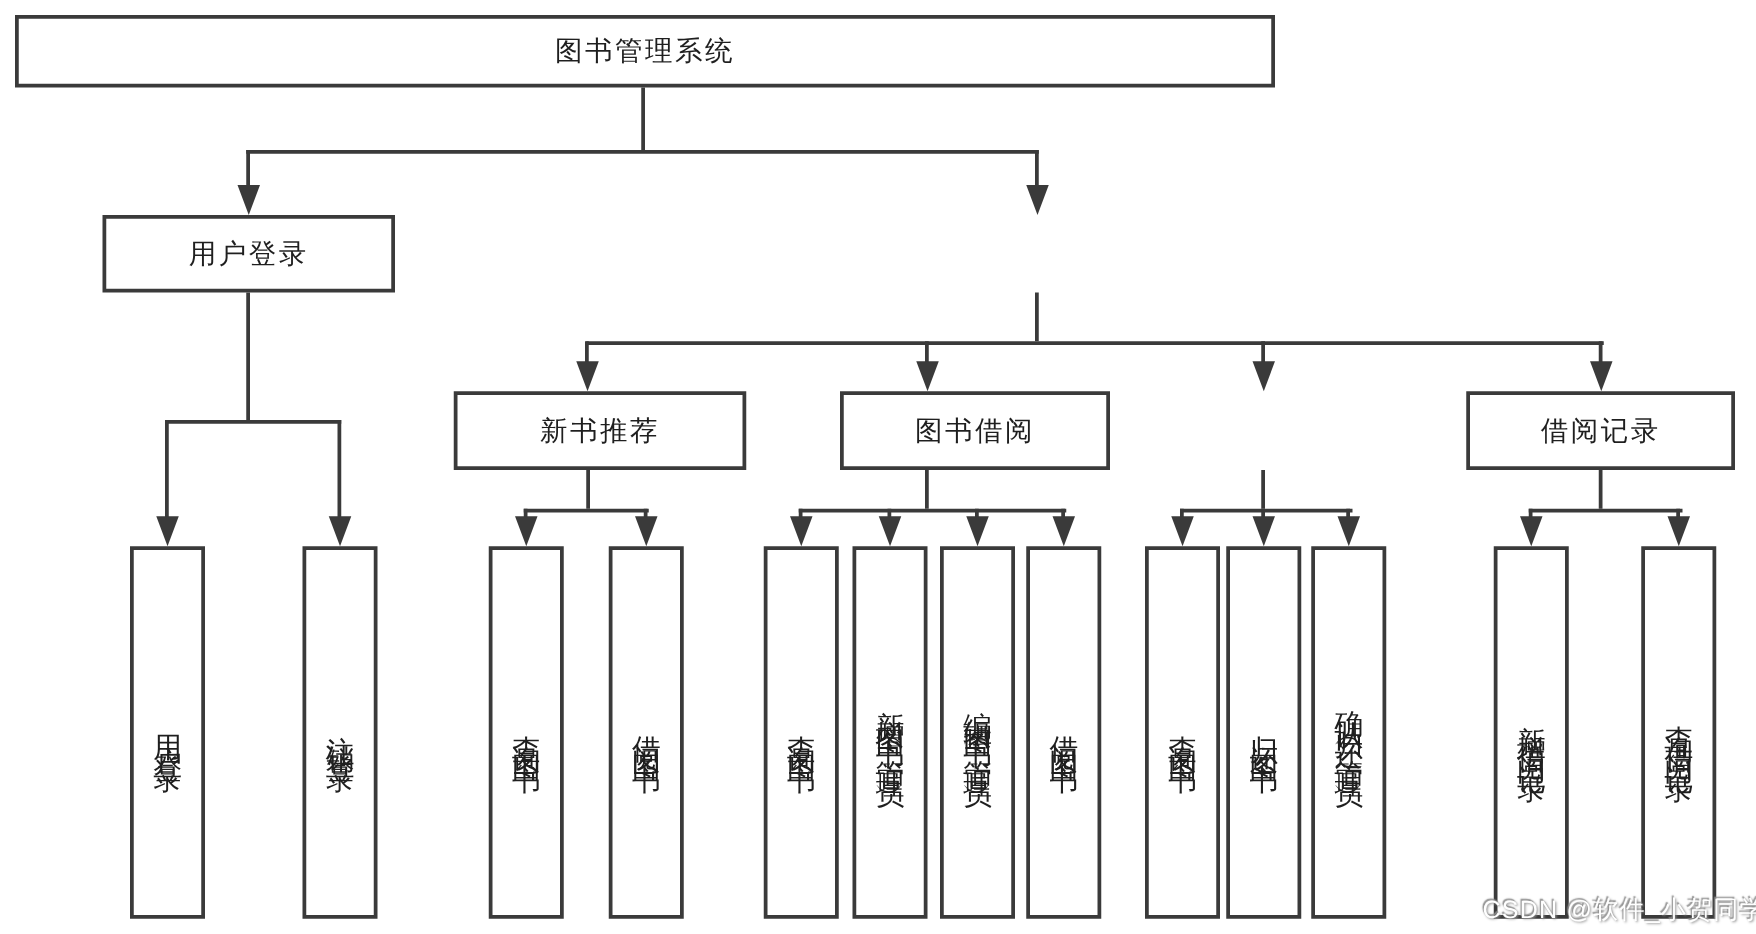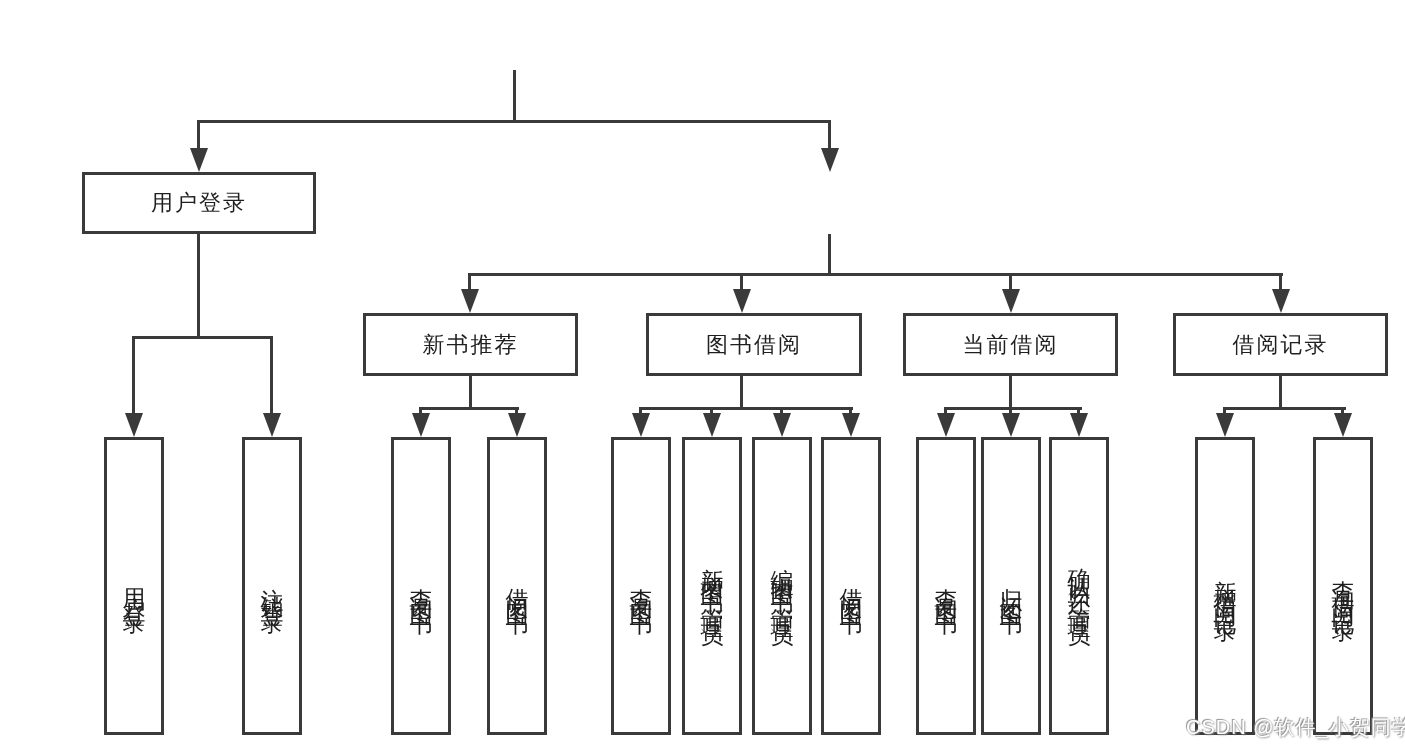--- a/index.html
+++ b/index.html
@@ -42,20 +42,23 @@
     color:var(--watermark_text);
     text-shadow:1px 1px 2px var(--watermark_shadow),-1px -1px 1px var(--watermark_shadow);
     white-space:nowrap;
   }
 </style>
 </head>
 <body>
 
 <div id="canvas">
 
+  <div class="box-h" style="left:12px;top:12px;width:1008px;height:58px">
+    <span>图书管理系统</span>
+  </div>
 
   <div class="vline" style="left:513px;top:70px;height:50px"></div>
   <div class="hline" style="left:197px;top:120px;width:634px"></div>
   <div class="vline" style="left:197px;top:120px;height:30px"></div>
   <div class="arrow-down" style="left:190px;top:148px"></div>
   <div class="vline" style="left:828px;top:120px;height:30px"></div>
   <div class="arrow-down" style="left:821px;top:148px"></div>
 
   <div class="box-h" style="left:82px;top:172px;width:234px;height:62px">
     <span>用户登录</span>
@@ -72,28 +75,25 @@
   <div class="hline" style="left:469px;top:273px;width:814px"></div>
   <div class="vline" style="left:468px;top:273px;height:18px"></div>
   <div class="arrow-down" style="left:461px;top:289px"></div>
   <div class="vline" style="left:740px;top:273px;height:18px"></div>
   <div class="arrow-down" style="left:733px;top:289px"></div>
   <div class="vline" style="left:1009px;top:273px;height:18px"></div>
   <div class="arrow-down" style="left:1002px;top:289px"></div>
   <div class="vline" style="left:1279px;top:273px;height:18px"></div>
   <div class="arrow-down" style="left:1272px;top:289px"></div>
 
-  <div class="box-h" style="left:363px;top:313px;width:215px;height:63px">
+  <div class="box-h" style="left:363px;top:313px;width:234px;height:63px">
     <span>新书推荐</span>
   </div>
-  <div class="box-h" style="left:646px;top:313px;width:216px;height:63px">
+  <div class="box-h" style="left:672px;top:313px;width:216px;height:63px">
     <span>图书借阅</span>
-  </div>
-  <div class="box-h" style="left:903px;top:313px;width:215px;height:63px">
-    <span>当前借阅</span>
   </div>
   <div class="box-h" style="left:1173px;top:313px;width:215px;height:63px">
     <span>借阅记录</span>
   </div>
 
   <div class="vline" style="left:469px;top:376px;height:31px"></div>
   <div class="hline" style="left:419px;top:407px;width:100px"></div>
   <div class="vline" style="left:419px;top:407px;height:9px"></div>
   <div class="arrow-down" style="left:412px;top:413px"></div>
   <div class="vline" style="left:515px;top:407px;height:9px"></div>

